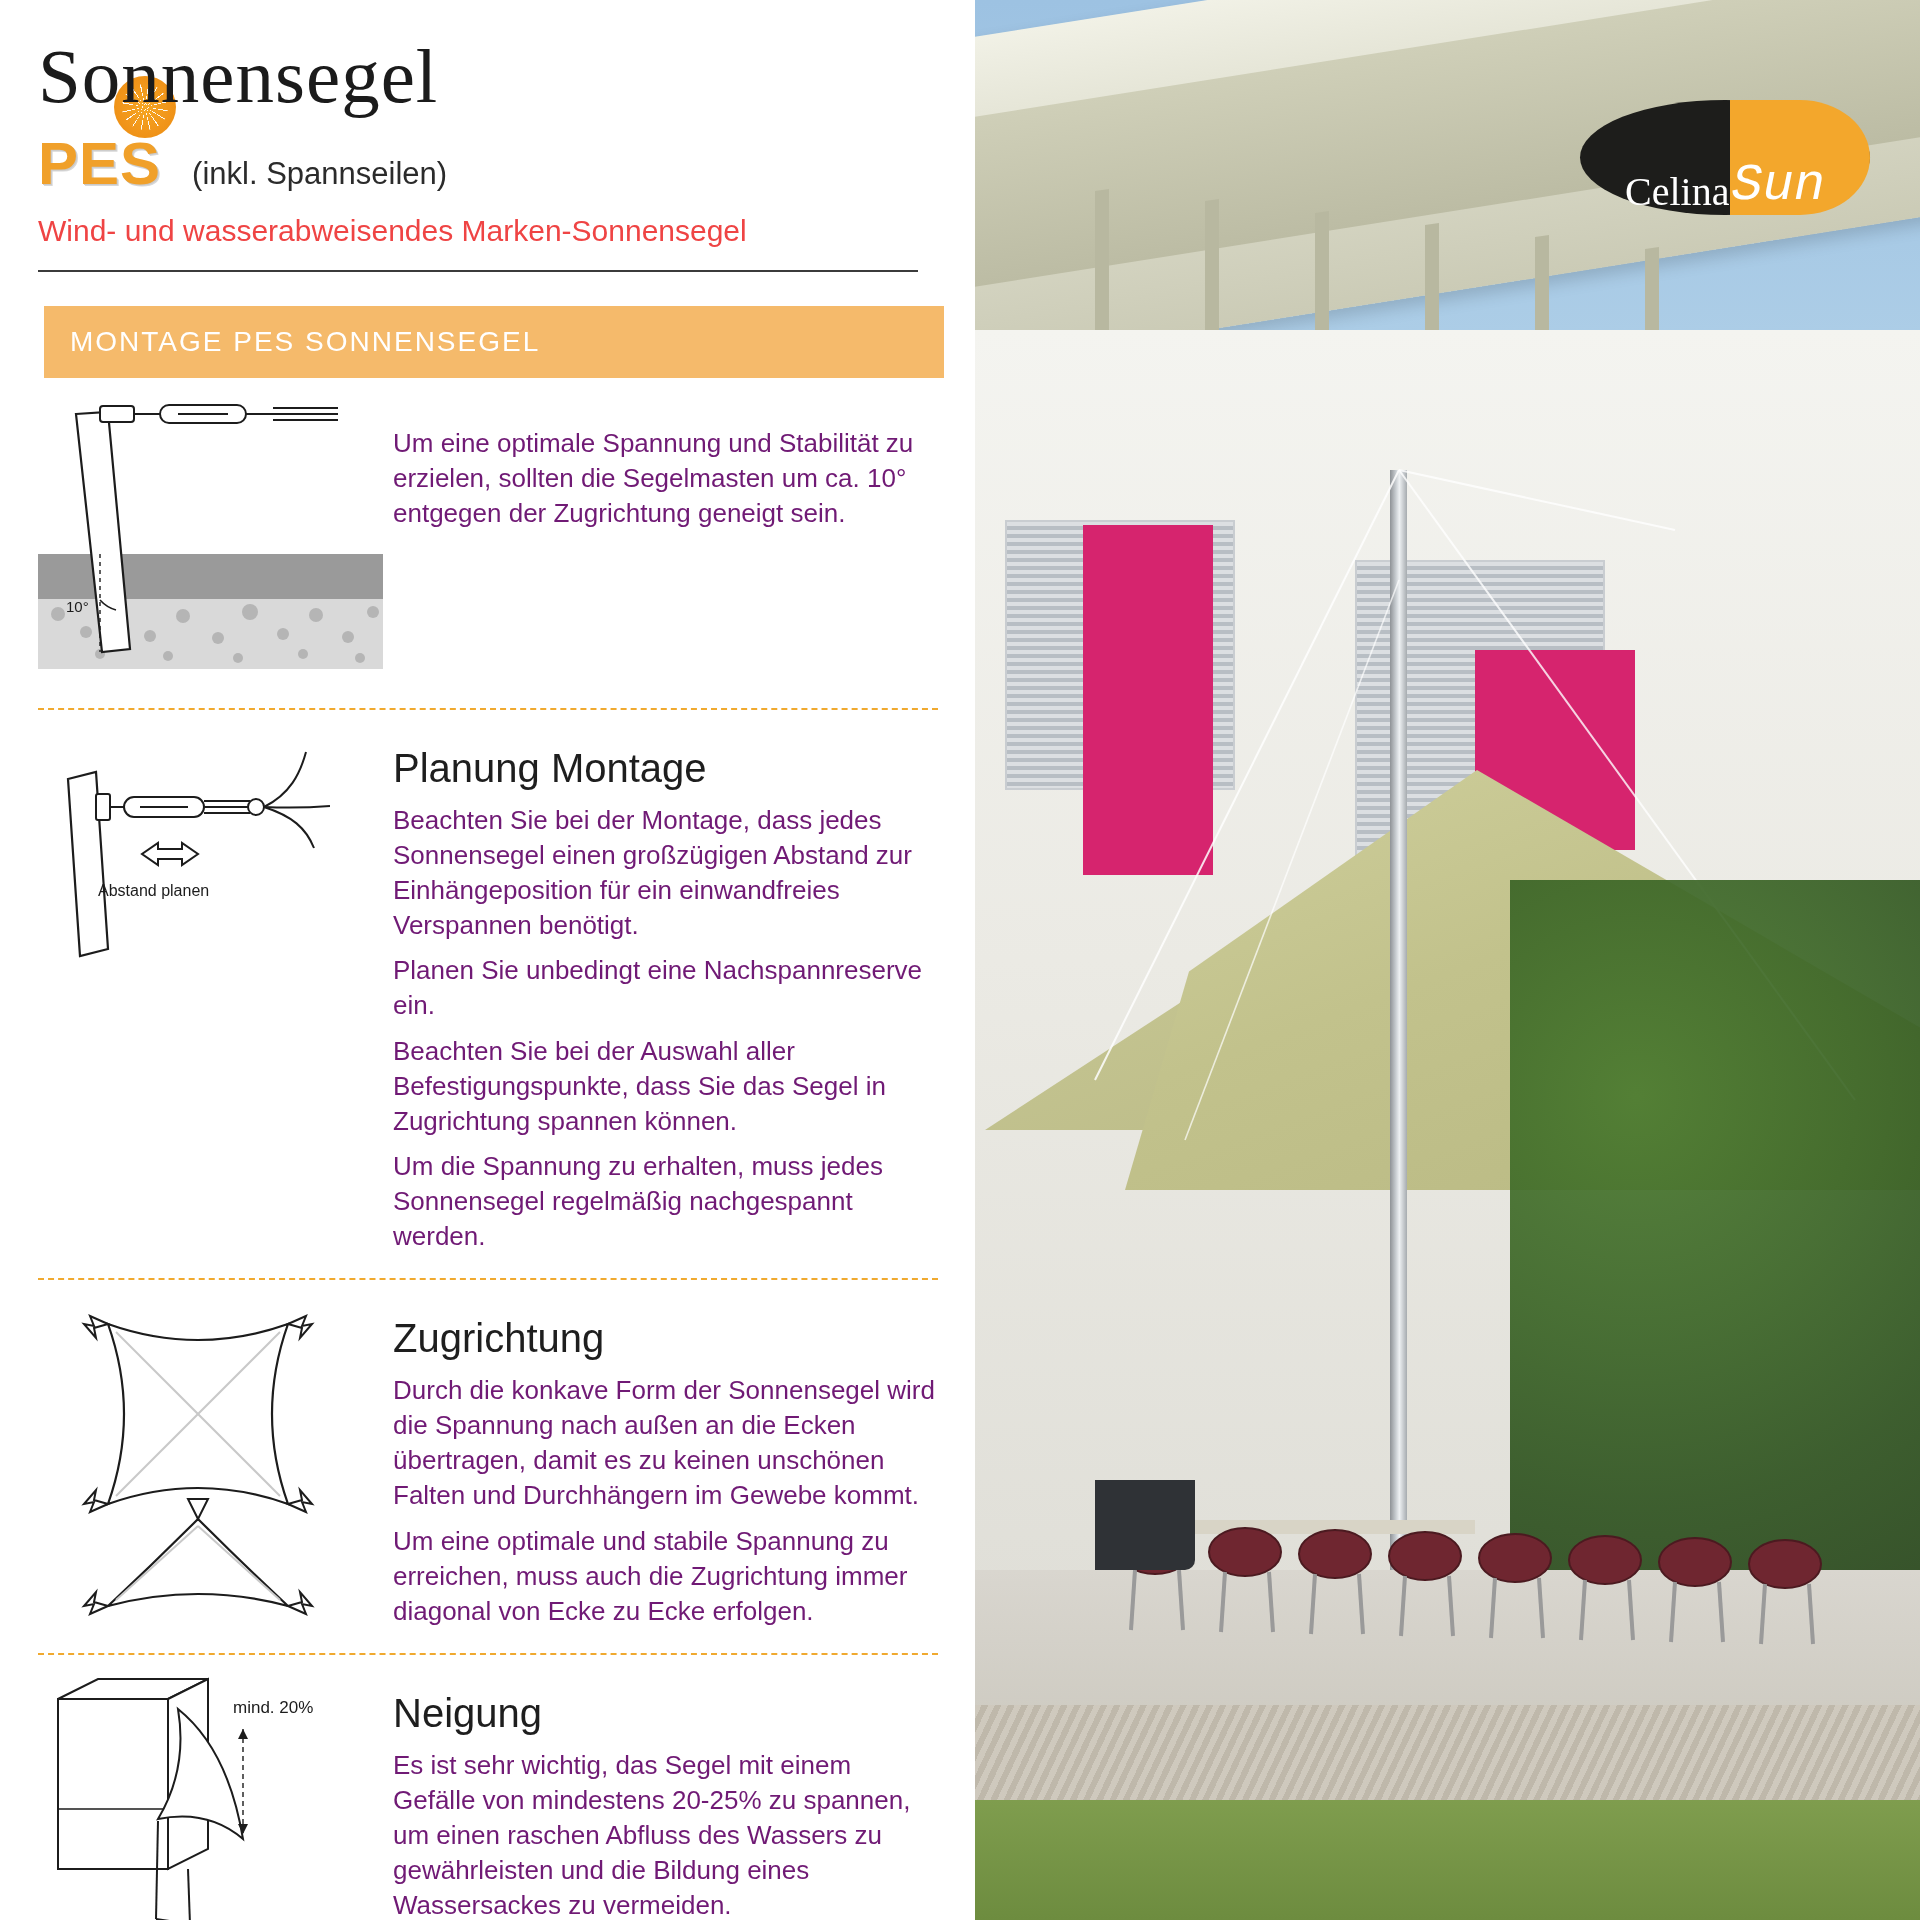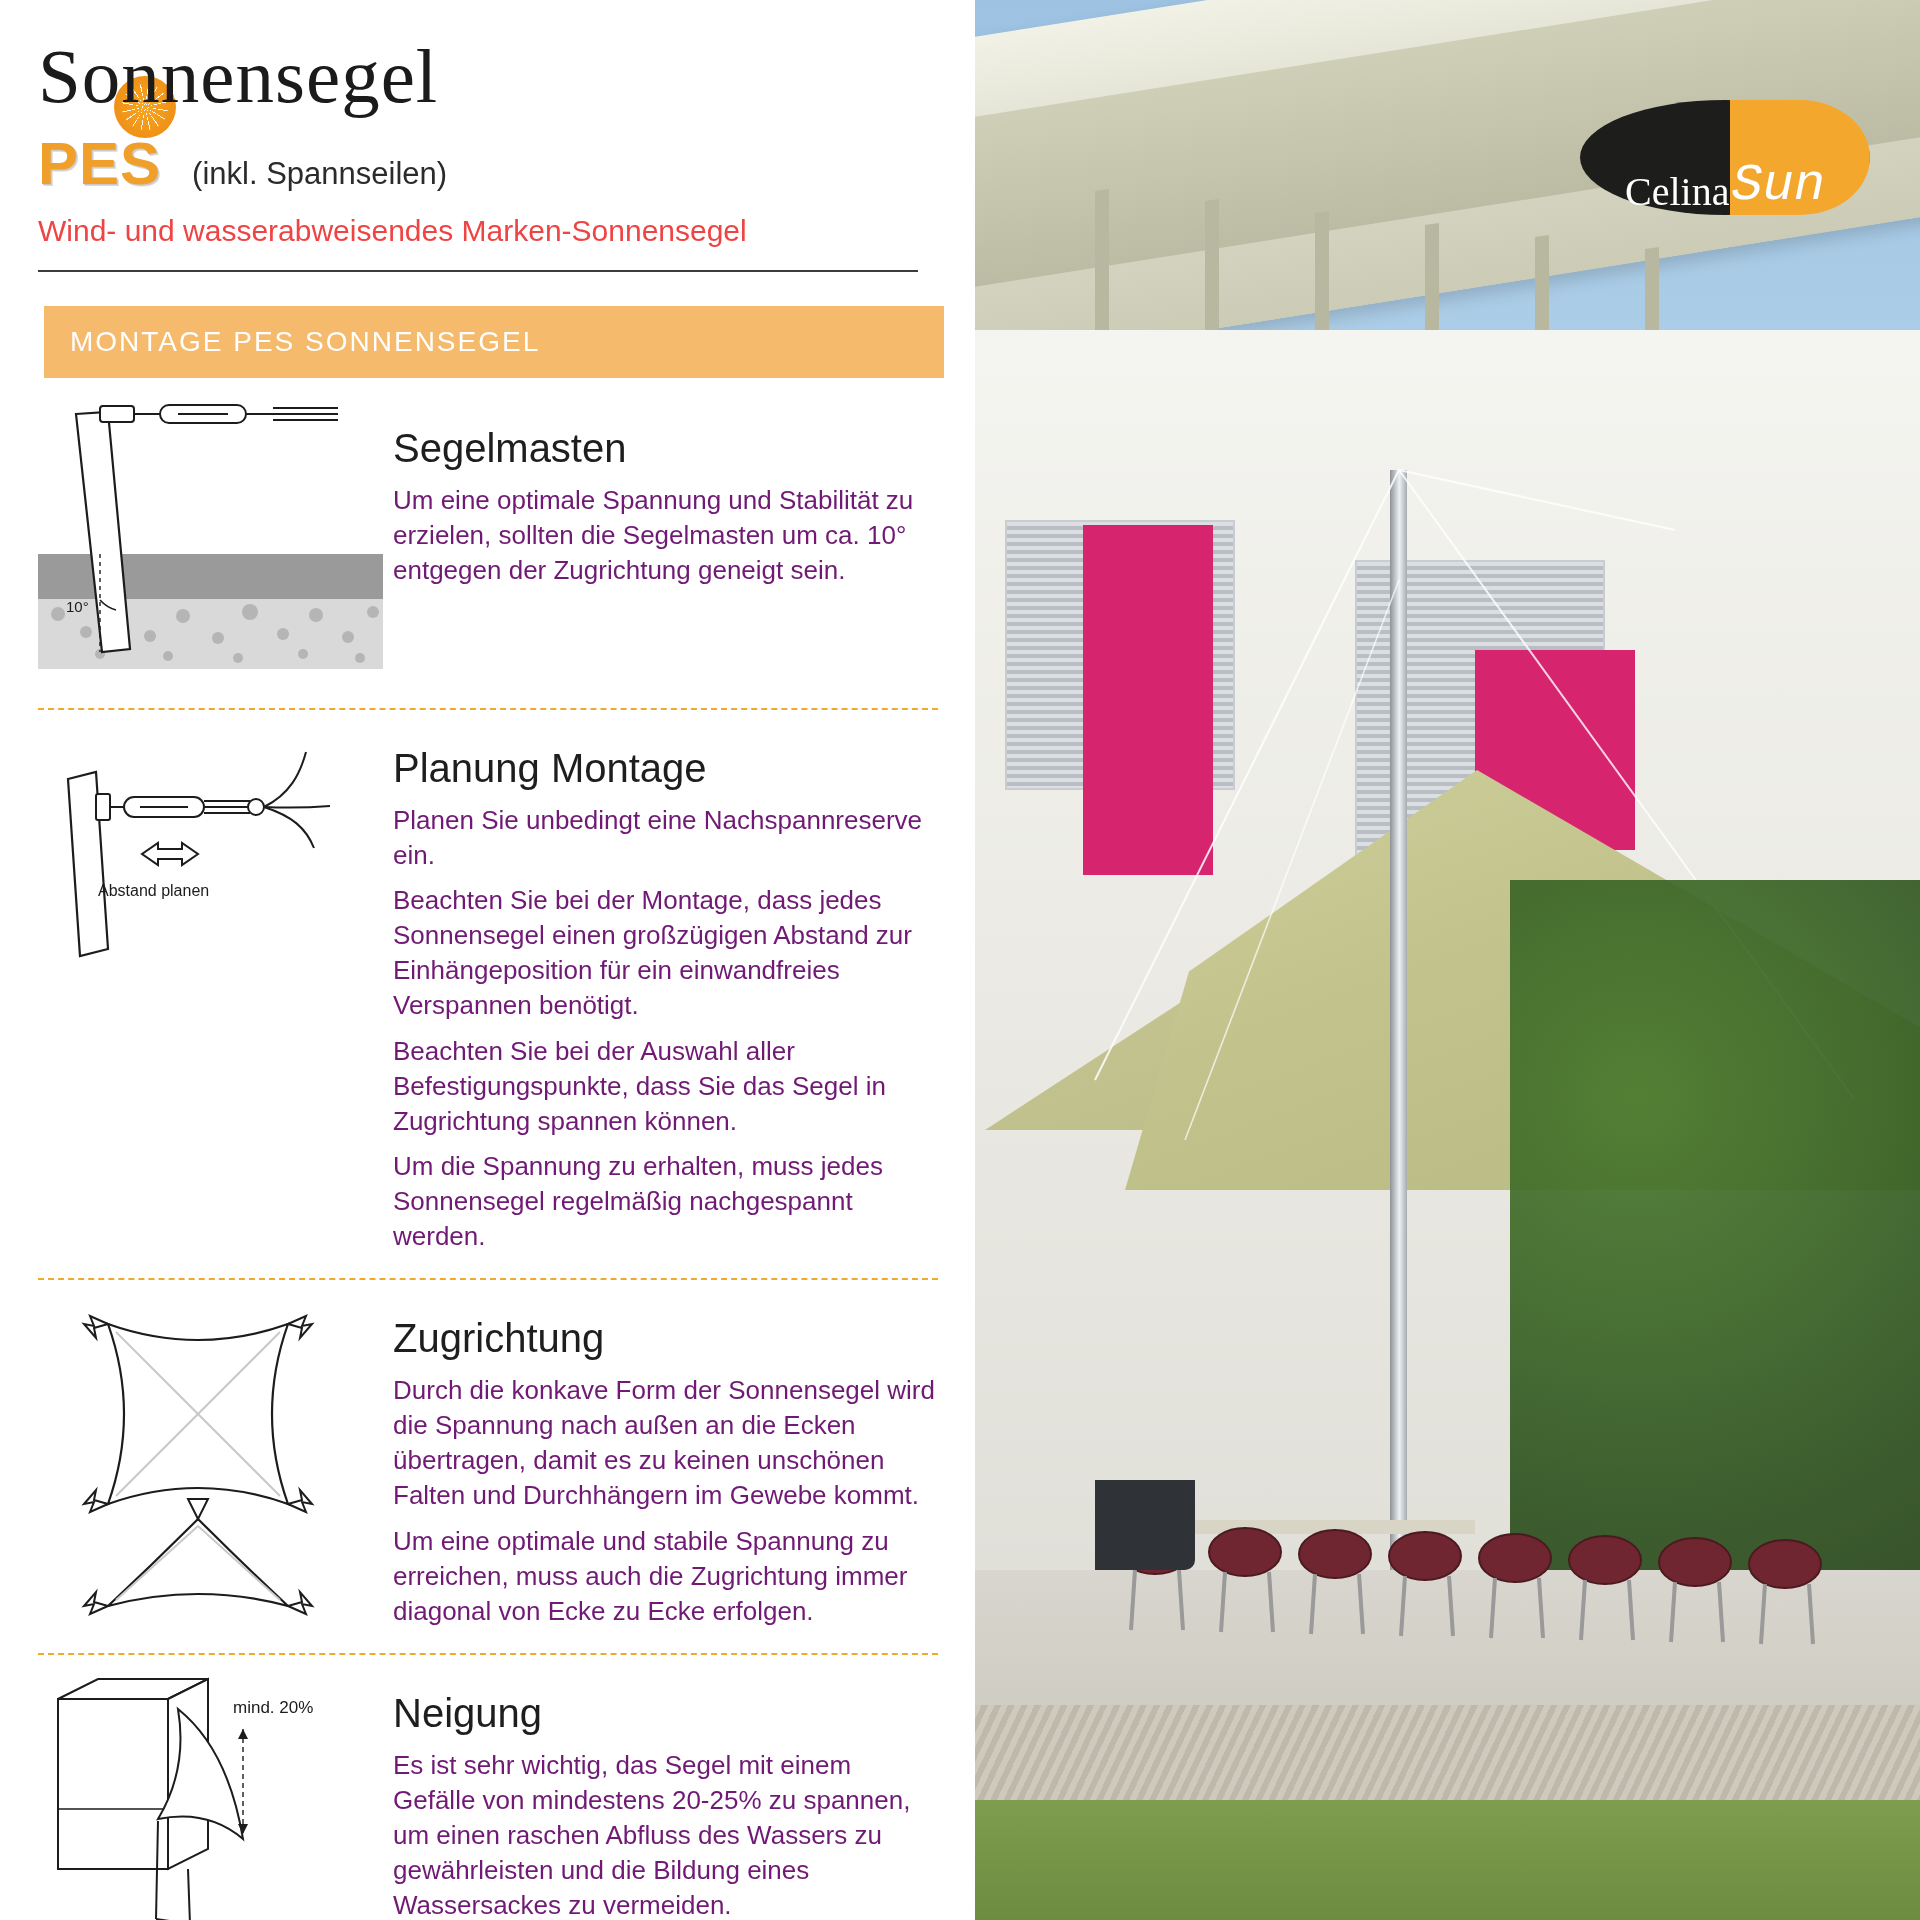--- a/index.html
+++ b/index.html
@@ -241,21 +241,20 @@
               <line x1="235" y1="4" x2="300" y2="4"></line>
                 <line x1="235" y1="10" x2="300" y2="10"></line>
                 <line x1="235" y1="16" x2="300" y2="16"></line>
             </g>
             <line x1="62" y1="150" x2="62" y2="248" stroke="#1c1c1c" stroke-width="1.4" stroke-dasharray="4 4"></line>
             <path d="M62 196 A34 34 0 0 0 78 206" fill="none" stroke="#1c1c1c" stroke-width="1.6"></path>
             <text x="28" y="208" font-size="15" font-family="Liberation Sans, sans-serif" fill="#1c1c1c">10°</text>
           </svg>
         </div>
         <div class="txt">
-          <h3>Segelmasten</h3>
           <p>Um eine optimale Spannung und Stabilität zu erzielen, sollten die Segelmasten um ca. 10° entgegen der Zugrichtung geneigt sein.</p>
         </div>
       </div>
 
       <div class="divider"></div>
 
       <div class="row">
         <div class="fig">
           <svg width="345" height="240" viewBox="0 0 345 240">
             <path d="M30 55 L58 48 L70 225 L42 232 Z" fill="#fff" stroke="#1c1c1c" stroke-width="2.2"></path>
@@ -271,22 +270,22 @@
             <circle cx="218" cy="83" r="8" fill="#fff" stroke="#1c1c1c" stroke-width="2"></circle>
             <path d="M226 83 C252 70 262 50 268 28" fill="none" stroke="#1c1c1c" stroke-width="2"></path>
             <path d="M226 83 C254 92 268 104 276 124" fill="none" stroke="#1c1c1c" stroke-width="2"></path>
             <path d="M226 83 C250 84 266 84 292 82" fill="none" stroke="#1c1c1c" stroke-width="2"></path>
             <path d="M120 125 L144 125 L144 119 L160 130 L144 141 L144 135 L120 135 L120 141 L104 130 L120 119 Z" fill="#fff" stroke="#1c1c1c" stroke-width="2"></path>
             <text x="60" y="172" font-size="16" font-family="Liberation Sans, sans-serif" fill="#1c1c1c">Abstand planen</text>
           </svg>
         </div>
         <div class="txt">
           <h3>Planung Montage</h3>
+          <p>Beachten Sie bei der Montage, dass jedes Sonnensegel einen großzügigen Abstand zur Einhängeposition für ein einwandfreies Verspannen benötigt.</p>
           <p>Planen Sie unbedingt eine Nachspannreserve ein.</p>
-          <p>Beachten Sie bei der Montage, dass jedes Sonnensegel einen großzügigen Abstand zur Einhängeposition für ein einwandfreies Verspannen benötigt.</p>
           <p>Beachten Sie bei der Auswahl aller Befestigungspunkte, dass Sie das Segel in Zugrichtung spannen können.</p>
           <p>Um die Spannung zu erhalten, muss jedes Sonnensegel regelmäßig nachgespannt werden.</p>
         </div>
       </div>
 
       <div class="divider"></div>
 
       <div class="row">
         <div class="fig">
           <svg width="345" height="330" viewBox="0 0 345 330">

